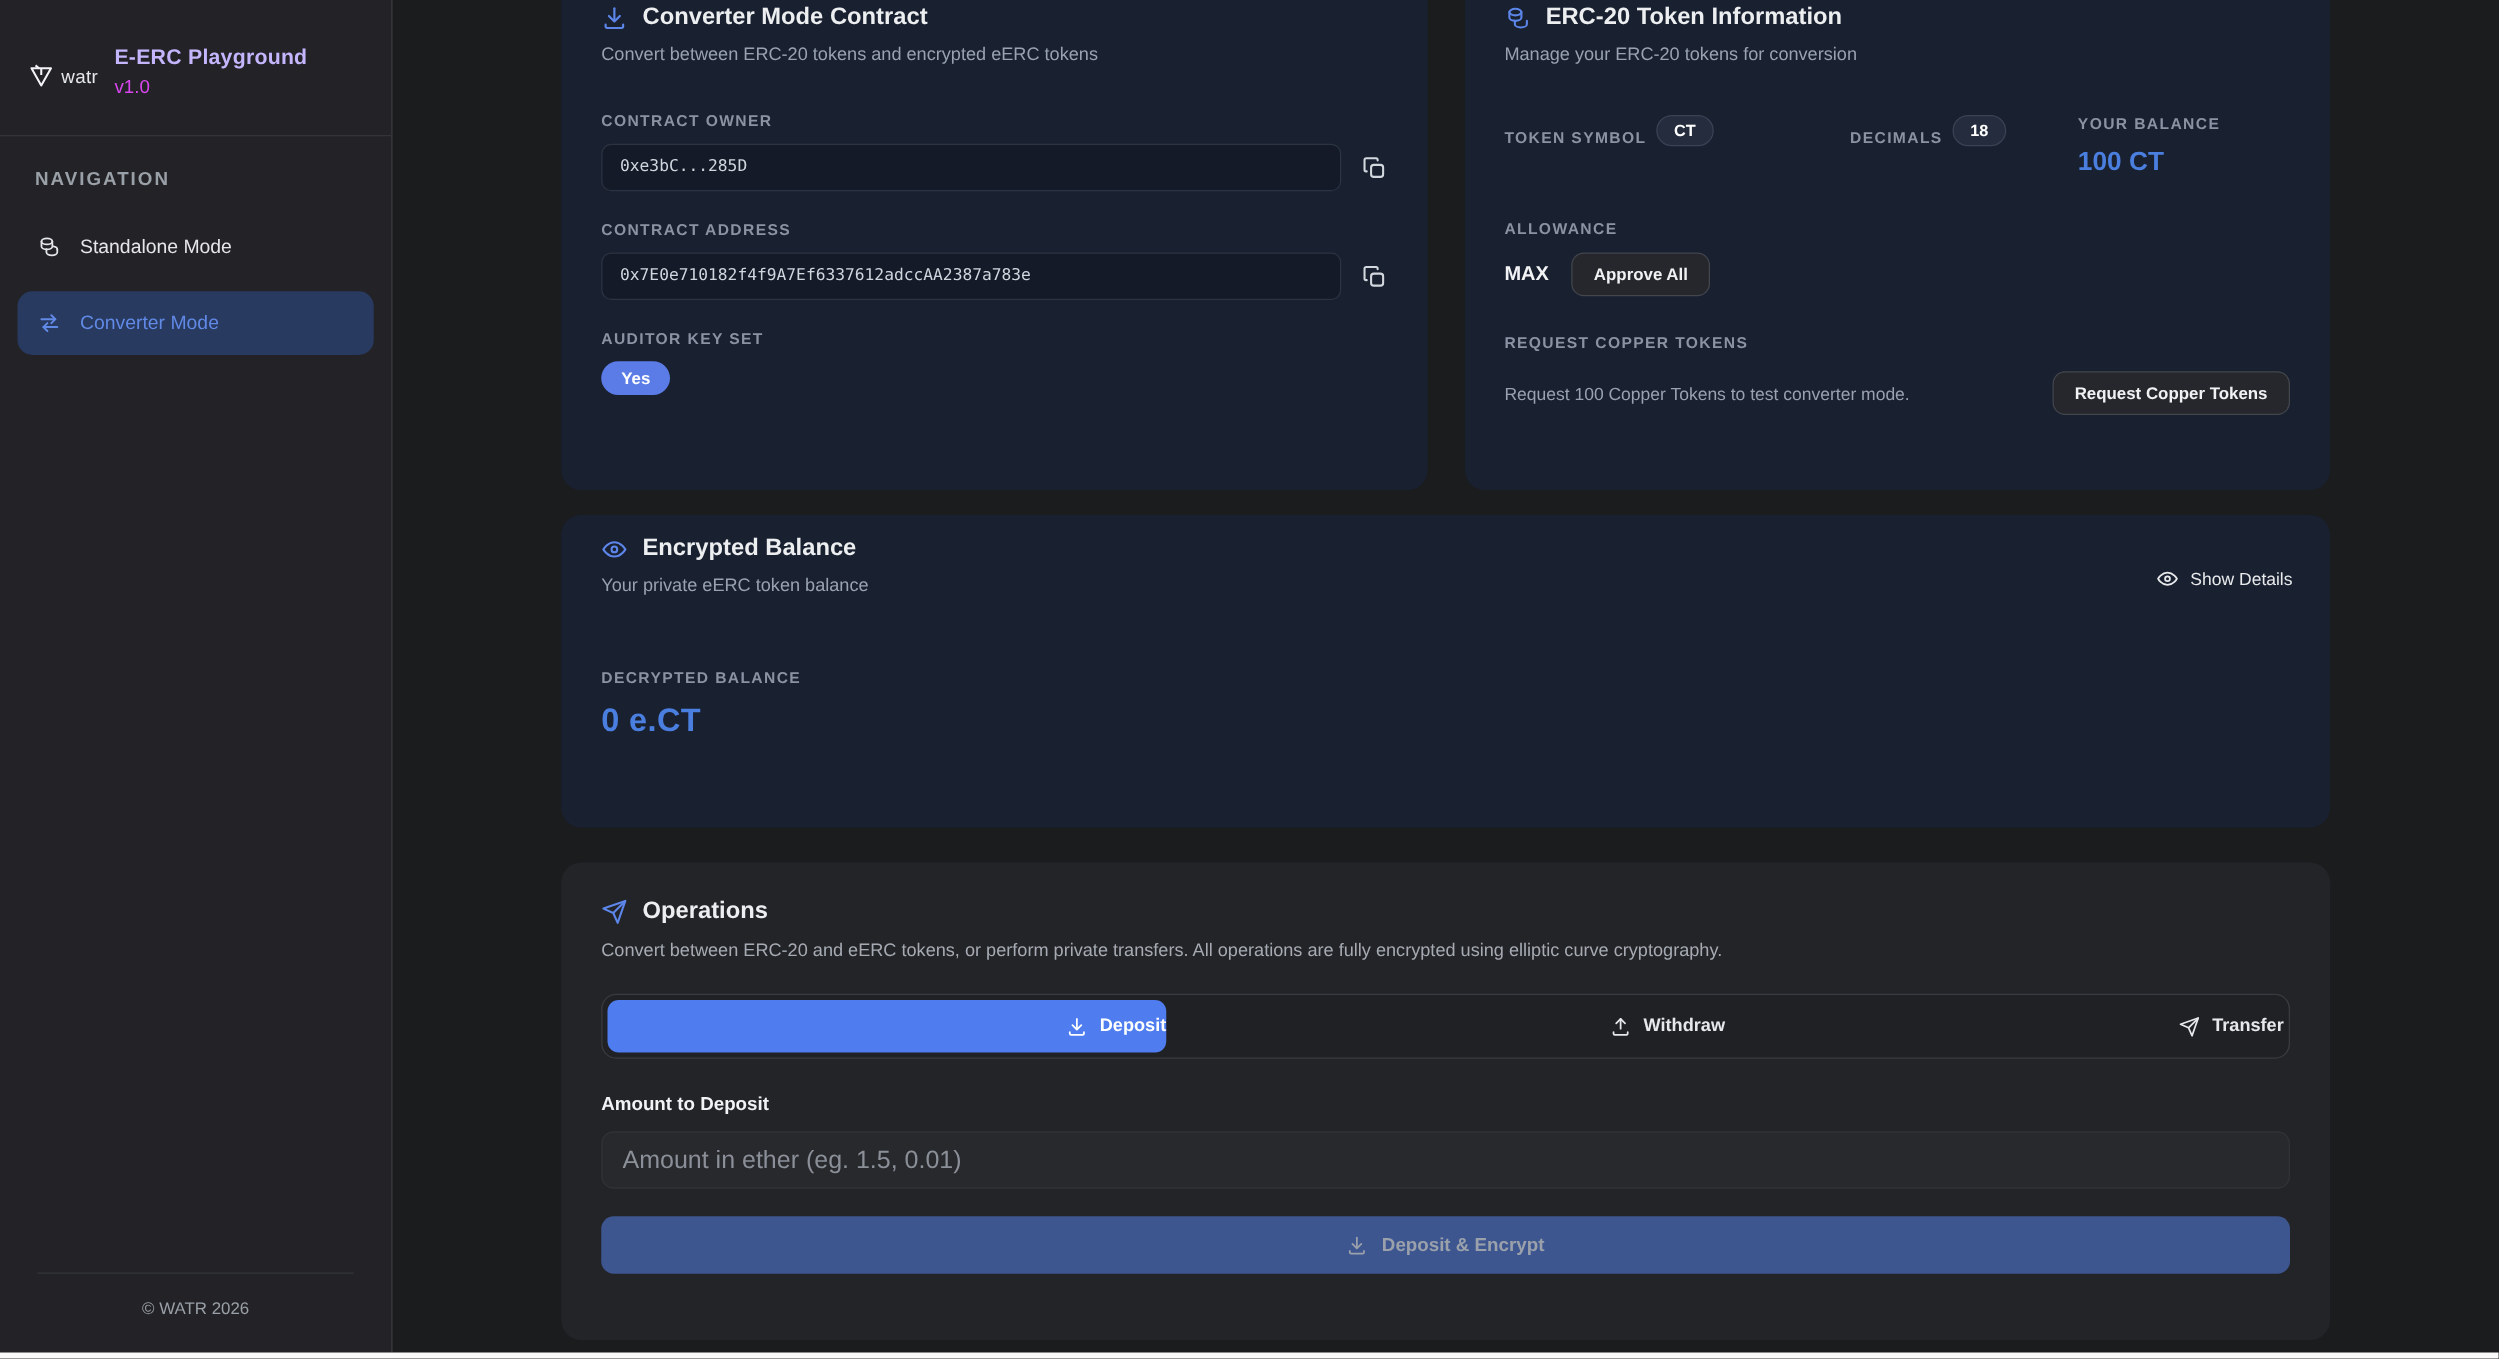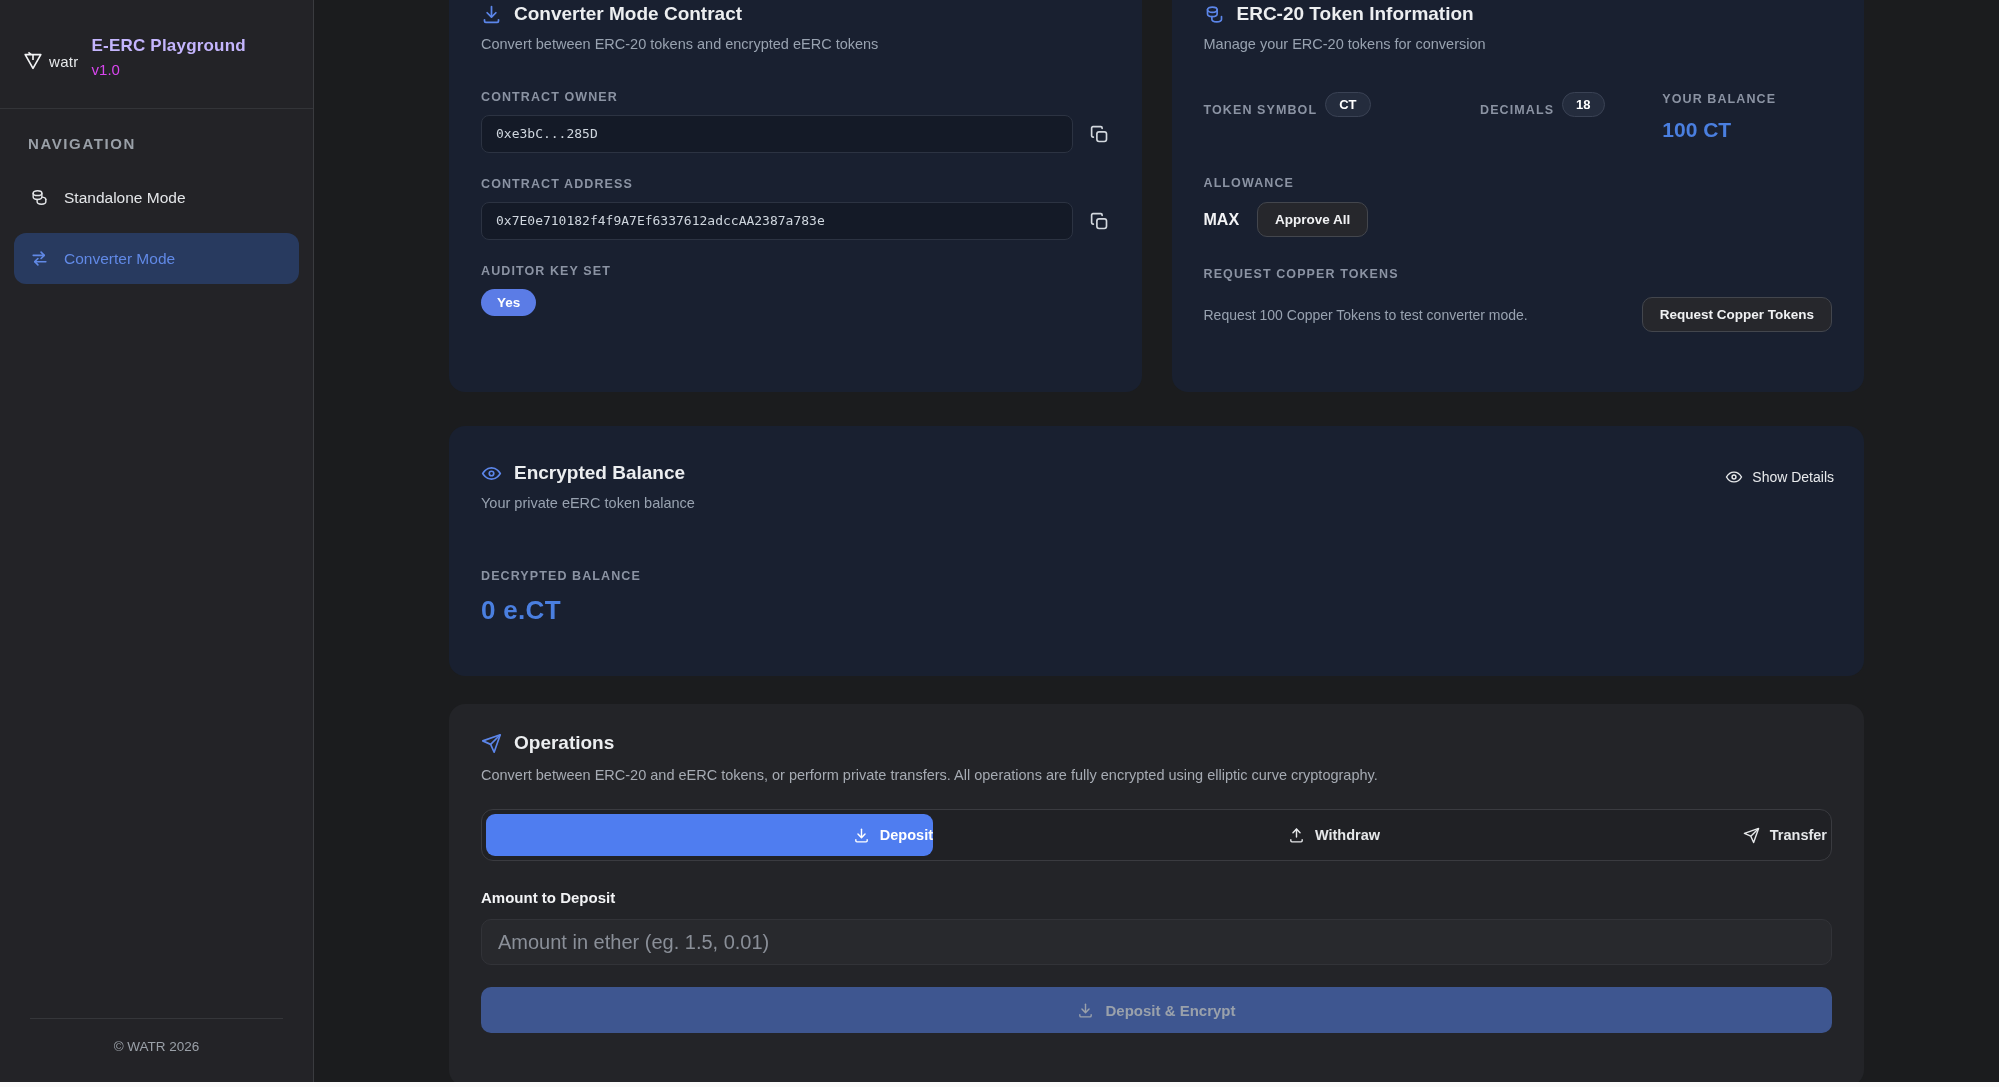--- a/index.html
+++ b/index.html
@@ -81,21 +81,21 @@
   .allowance-value { color:#f2f3f5; font-size:16px; font-weight:700; }
   .ghost-btn {
     background:#26272c; border:1px solid #43464d; border-radius:10px;
     color:#f0f1f3; font-size:13.5px; font-weight:600; padding:9px 17px; cursor:pointer;
     font-family:"Liberation Sans", sans-serif;
   }
   .request-row { display:flex; align-items:center; justify-content:space-between; margin-top:16px; }
   .request-text { color:#98a2b0; font-size:14px; }
 
   
-  .card-wide { margin-top:34px; height:250px; padding:36px 32px; position:relative; }
+  .card-wide { margin-top:20px; height:250px; padding:16px 32px; position:relative; }
   .show-details-btn {
     position:absolute; right:30px; top:42px; display:flex; align-items:center; gap:9px;
     background:transparent; border:none; color:#e8eaec; font-size:14px; font-weight:500; cursor:pointer;
     font-family:"Liberation Sans", sans-serif;
   }
   .show-details-btn svg { width:18px; height:18px; }
   .decrypted-value { color:#4a7fe0; font-size:26px; font-weight:700; margin-top:12px; letter-spacing:0.3px; }
 
   
   .card-ops { background:#232428; margin-top:28px; height:382px; padding:28px 32px; }

